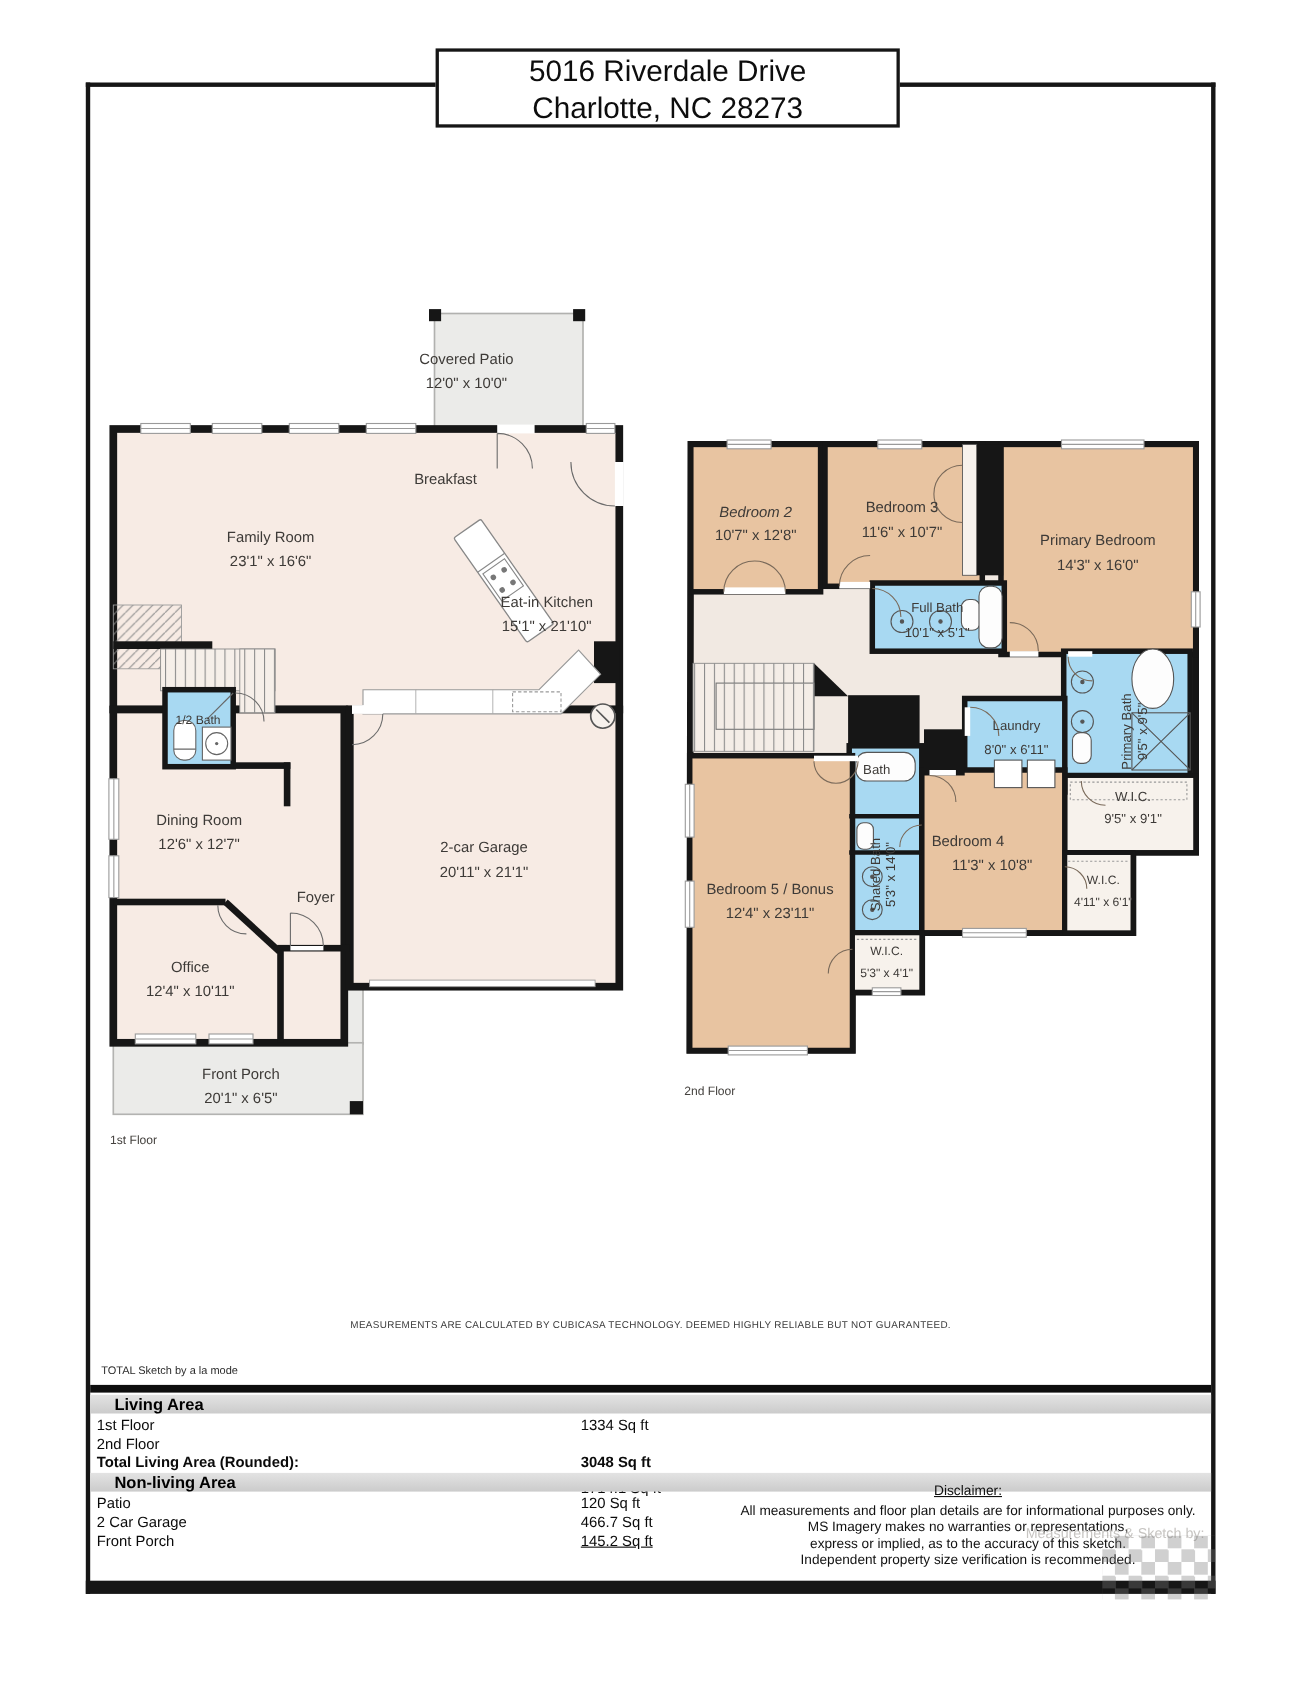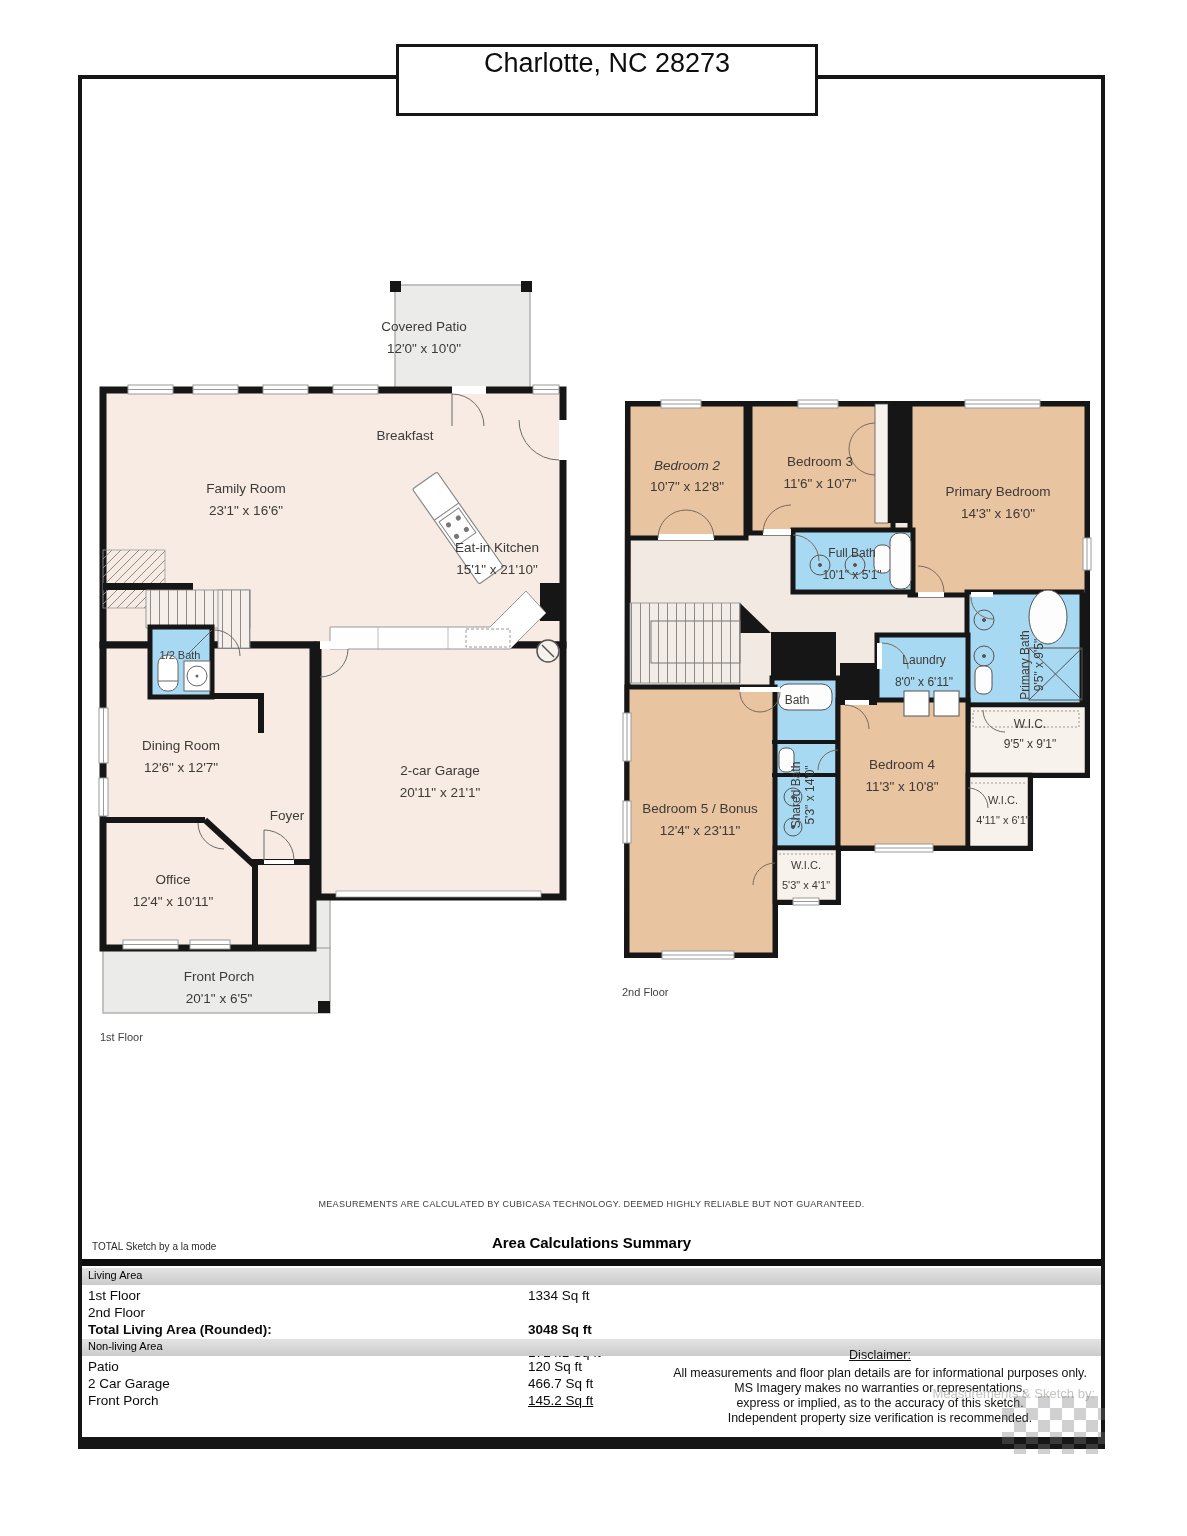--- a/index.html
+++ b/index.html
@@ -19,21 +19,21 @@
   .titlebox div{font-size:27px;line-height:33px;color:#0d0d0d;}
   
   .tnote{position:absolute;left:78px;top:1199px;width:1027px;text-align:center;
          font-size:9px;letter-spacing:.3px;color:#3c3c3c;}
   .brand{position:absolute;left:92px;top:1241px;font-size:10px;color:#2b2b2b;}
   .ttitle{position:absolute;left:78px;top:1234px;width:1027px;text-align:center;
           font-size:15px;font-weight:bold;color:#000;}
   .tbar{position:absolute;left:82px;top:1259px;width:1019px;height:7px;background:#0e0e0e;}
   .band{position:absolute;left:82px;width:1019px;height:17px;
         background:linear-gradient(#e3e3e3,#cbcbcb);}
-  .band span{display:block;padding:1px 0 0 6px;font-size:11px;font-weight:normal;color:#000;}
+  .band span{display:block;padding:1px 0 0 6px;font-size:15px;font-weight:bold;color:#000;margin-left:16px;}
   .trow{position:absolute;font-size:13.5px;color:#0a0a0a;}
   .tval{position:absolute;left:528px;font-size:13.5px;color:#0a0a0a;}
   .b{font-weight:bold;}
   
   .disc{position:absolute;left:655px;top:1348px;width:450px;text-align:center;color:#111;}
   .disc .h{font-size:12.5px;text-decoration:underline;margin-bottom:4px;}
   .disc .ln{font-size:12.4px;line-height:15px;}
   .credit1{position:absolute;left:700px;top:1386px;width:395px;text-align:right;
            font-size:13px;color:#c7c5c2;}
   .credit2{position:absolute;left:700px;top:1402px;width:395px;text-align:right;
@@ -46,20 +46,21 @@
 
 <div class="page">
 
   <div class="abs wall" style="left:78px;top:75px;width:320px;height:4px;"></div>
   <div class="abs wall" style="left:816px;top:75px;width:289px;height:4px;"></div>
   <div class="abs wall" style="left:78px;top:75px;width:4px;height:1374px;"></div>
   <div class="abs wall" style="left:1101px;top:75px;width:4px;height:1374px;"></div>
   <div class="abs wall" style="left:78px;top:1437px;width:1027px;height:12px;"></div>
 
   <div class="titlebox">
+    <div style="margin-top:2px;">5016 Riverdale Drive</div>
     <div>Charlotte, NC 28273</div>
   </div>
 
   <svg class="abs" style="left:78px;top:278px;" width="500" height="770" viewBox="0 0 500 770">
     <defs>
       <pattern id="p1v" width="9" height="12" patternUnits="userSpaceOnUse">
         <path d="M0.5,0 V12" stroke="#8c8c8c" stroke-width="1"></path>
       </pattern>
       <pattern id="p1d" width="9" height="9" patternUnits="userSpaceOnUse">
         <path d="M0,9 L9,0" stroke="#8c8c8c" stroke-width="1"></path>
@@ -308,33 +309,32 @@
     <div>Primary Bath</div>
     <div>9'5" x 9'5"</div>
   </div>
   <div class="L s12" style="left:1030px;top:724px;">W.I.C.</div>
   <div class="L s12" style="left:1030px;top:744px;">9'5" x 9'1"</div>
   <div class="L s12" style="left:797px;top:700px;">Bath</div>
   <div class="L s12 rot" style="left:803px;top:795px;">
     <div>Shared Bath</div>
     <div>5'3" x 14'0"</div>
   </div>
-  <div class="L" style="left:902px;top:765px;">Bedroom 4</div>
+  <div class="L" style="left:880px;top:765px;">Bedroom 4</div>
   <div class="L" style="left:902px;top:787px;">11'3" x 10'8"</div>
   <div class="L s11" style="left:1003px;top:801px;">W.I.C.</div>
   <div class="L s11" style="left:1003px;top:821px;">4'11" x 6'1"</div>
   <div class="L" style="left:700px;top:809px;">Bedroom 5 / Bonus</div>
   <div class="L" style="left:700px;top:831px;">12'4" x 23'11"</div>
   <div class="L s11" style="left:806px;top:866px;">W.I.C.</div>
   <div class="L s11" style="left:806px;top:886px;">5'3" x 4'1"</div>
   <div class="cap" style="left:622px;top:986px;">2nd Floor</div>
 
   <div class="tnote">MEASUREMENTS ARE CALCULATED BY CUBICASA TECHNOLOGY. DEEMED HIGHLY RELIABLE BUT NOT GUARANTEED.</div>
   <div class="brand">TOTAL Sketch by a la mode</div>
-  <div class="ttitle">Area Calculations Summary</div>
   <div class="tbar"></div>
 
   <div class="band" style="top:1268px;">
     <span>Living Area</span>
   </div>
   <div class="trow" style="left:88px;top:1288px;">1st Floor</div>
   <div class="tval" style="top:1288px;">1334 Sq ft</div>
   <div class="trow" style="left:88px;top:1305px;">2nd Floor</div>
   <div class="tval" style="top:1305px;margin-top:40px;">1714.1 Sq ft</div>
   <div class="trow b" style="left:88px;top:1322px;">Total Living Area (Rounded):</div>

